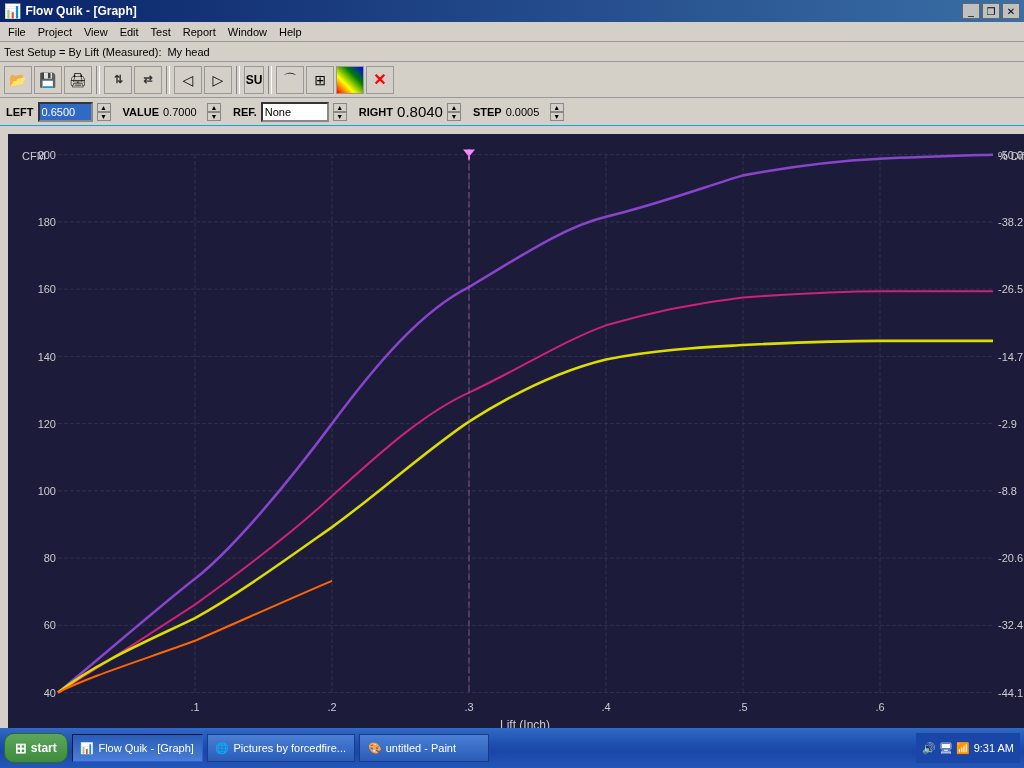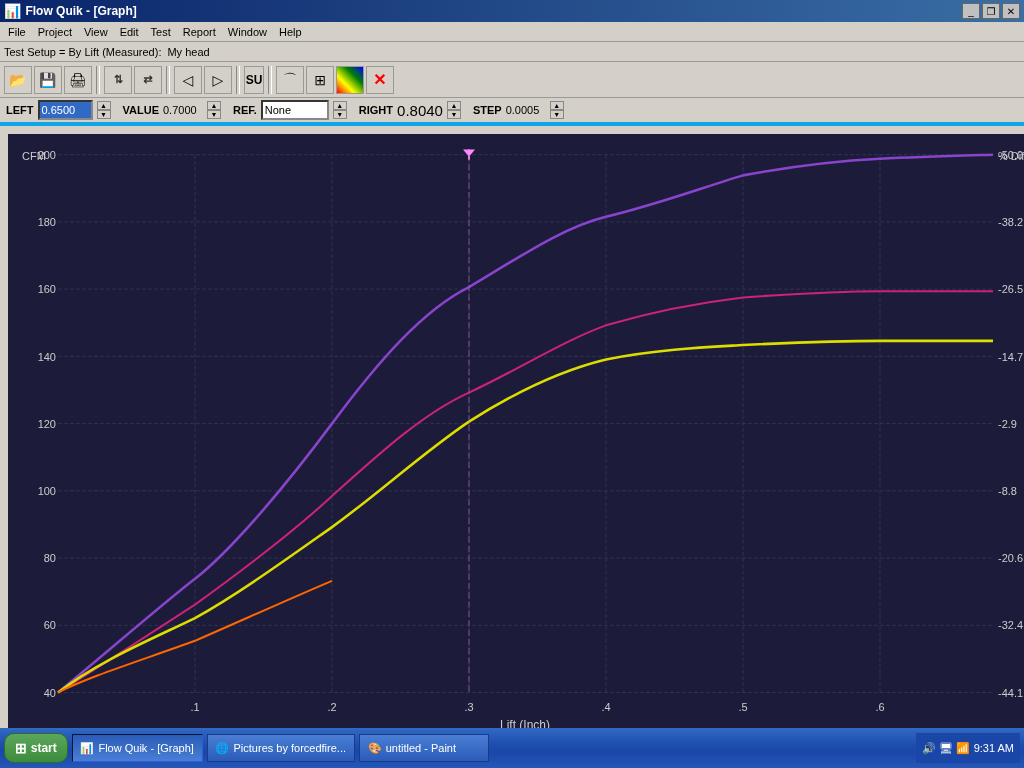--- a/index.html
+++ b/index.html
@@ -76,21 +76,21 @@
     .tb-separator { width: 4px; height: 28px; border-left: 1px solid #888; border-right: 1px solid #fff; margin: 0 2px; }
 
     
     #controlsbar {
       background: #d4d0c8;
       height: 28px;
       display: flex;
       align-items: center;
       padding: 0 6px;
       gap: 4px;
-      border-bottom: 4px solid #0ea5e9;
+      border-bottom: 1px solid #0ea5e9;
     }
     .ctrl-label { font-size: 11px; font-weight: bold; }
     .ctrl-input {
       width: 55px; height: 20px;
       border: 2px inset #888;
       background: white;
       font-size: 11px;
       padding: 0 2px;
     }
     .ctrl-input.highlighted { background: #316ac5; color: white; }

